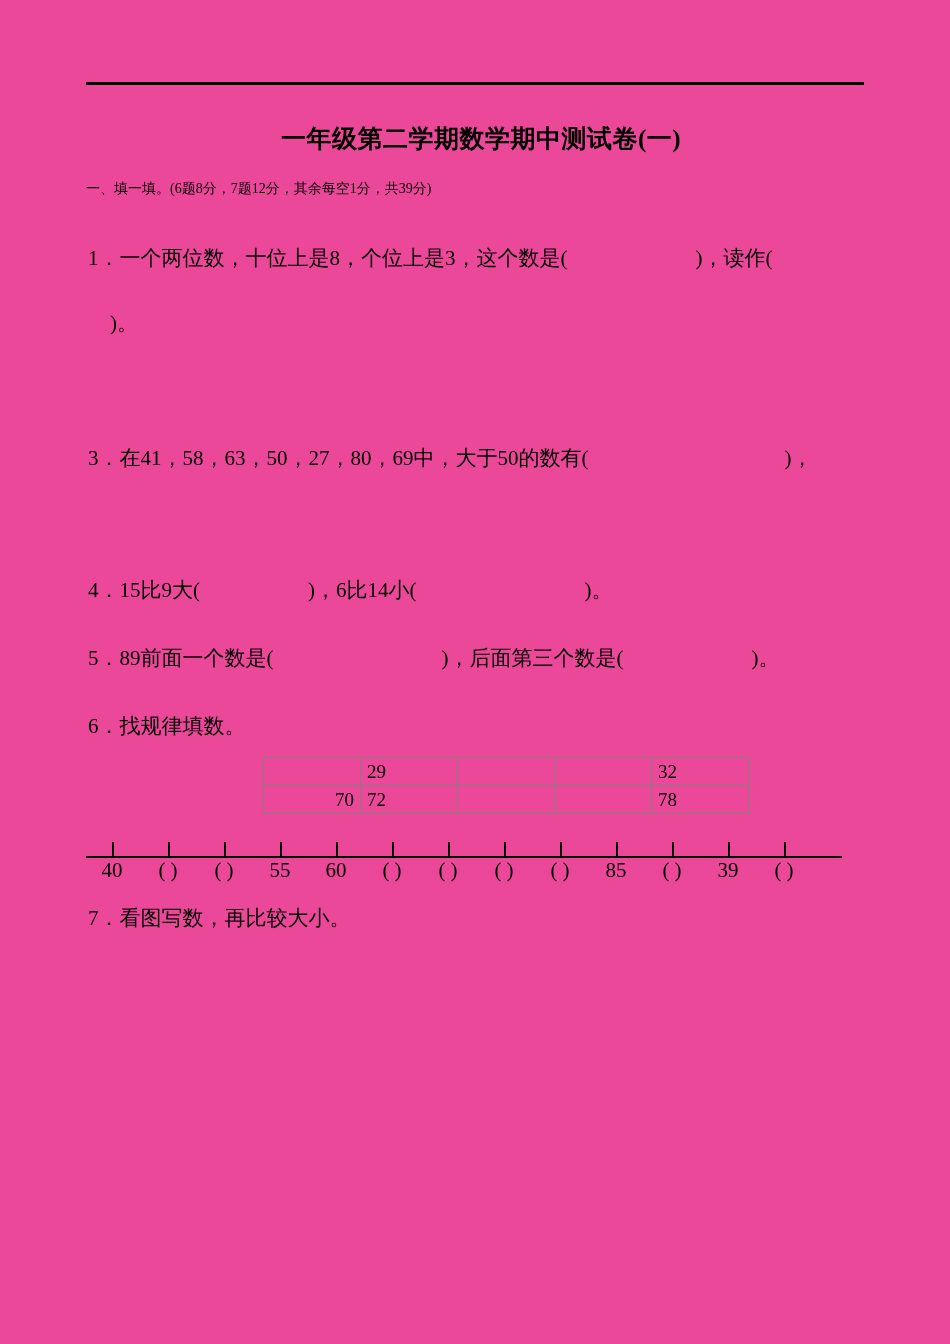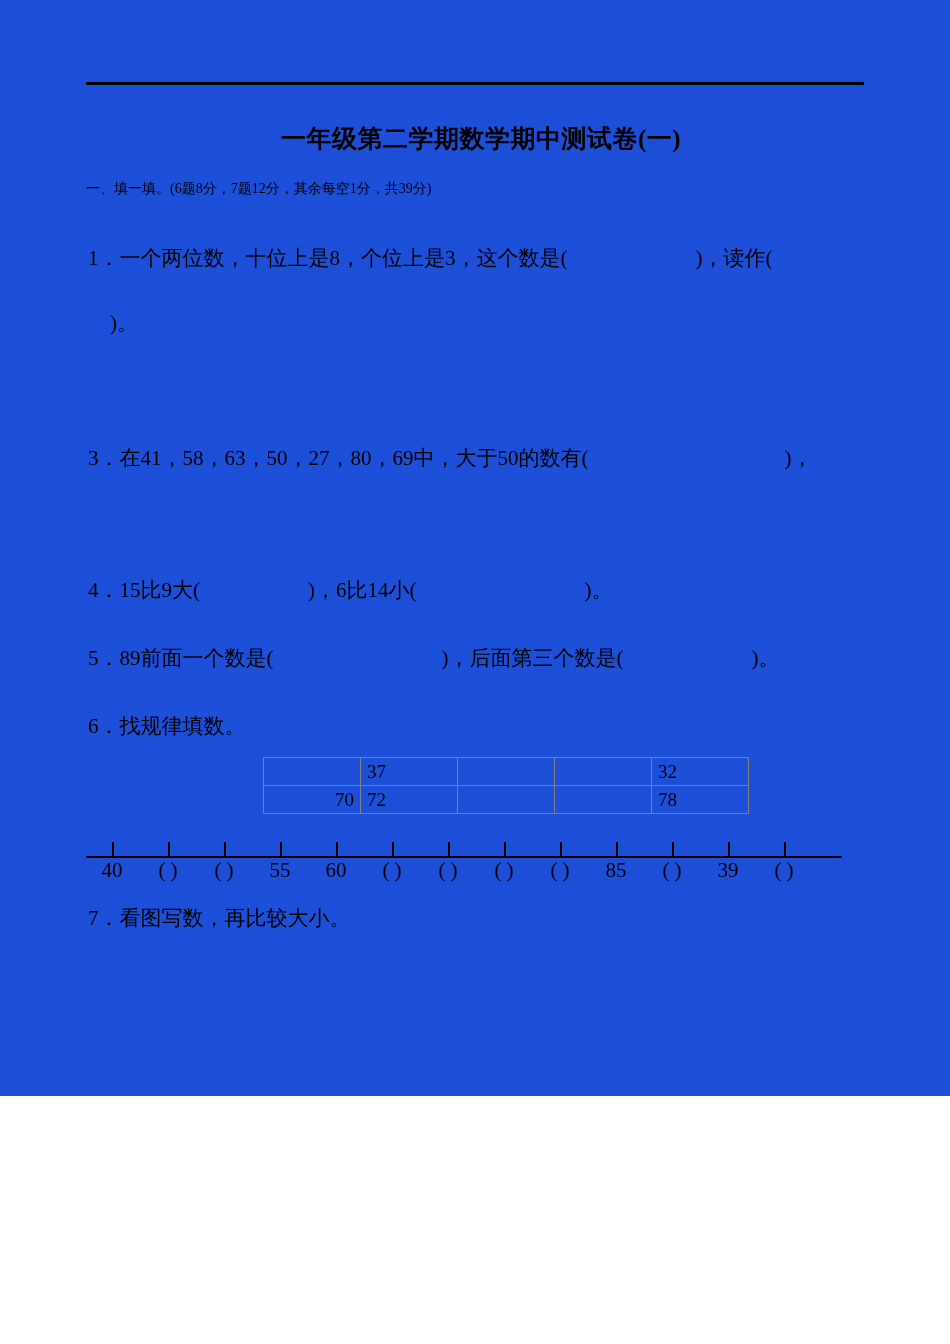--- a/index.html
+++ b/index.html
@@ -3,22 +3,22 @@
 <meta charset="utf-8">
 <style>
   html, body {
     margin: 0;
     padding: 0;
     background: #ffffff;
   }
   .page {
     position: relative;
     width: 950px;
-    height: 1096px;
-    background: #1d4ed8;
+    height: 1344px;
+    background: #ec4899;
     font-family: "Liberation Serif", "DejaVu Serif", serif;
     color: #000000;
     overflow: hidden;
   }
 
   
   .header-rule {
     position: absolute;
     left: 86px;
     top: 82px;
@@ -159,21 +159,21 @@
   </div>
 
   <div class="q" style="left:88px; top:711px;">
     <span>6．</span><span>找规律填数。</span>
   </div>
 
   <table class="num-table">
     <tbody>
       <tr>
         <td class="cell-left"></td>
-        <td class="cell-left">37</td>
+        <td class="cell-left">29</td>
         <td class="cell-left"></td>
         <td class="cell-left"></td>
         <td class="cell-left">32</td>
       </tr>
       <tr>
         <td class="cell-right">70</td>
         <td class="cell-left">72</td>
         <td class="cell-left"></td>
         <td class="cell-left"></td>
         <td class="cell-left">78</td>

